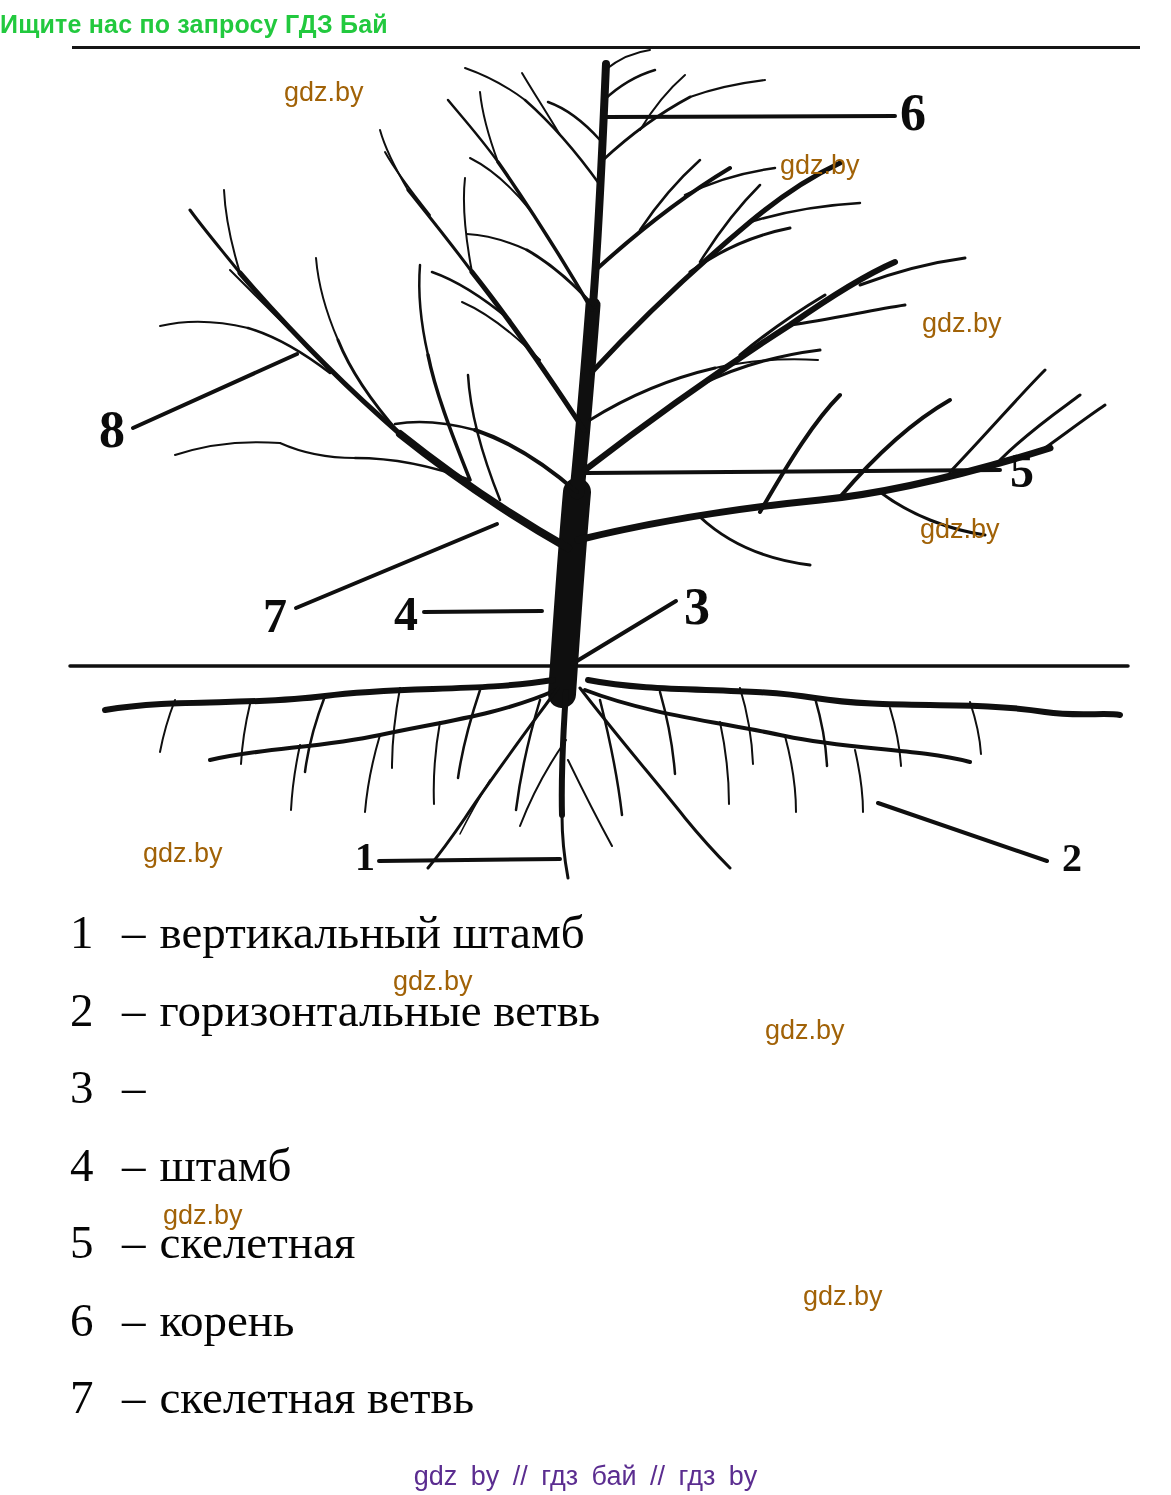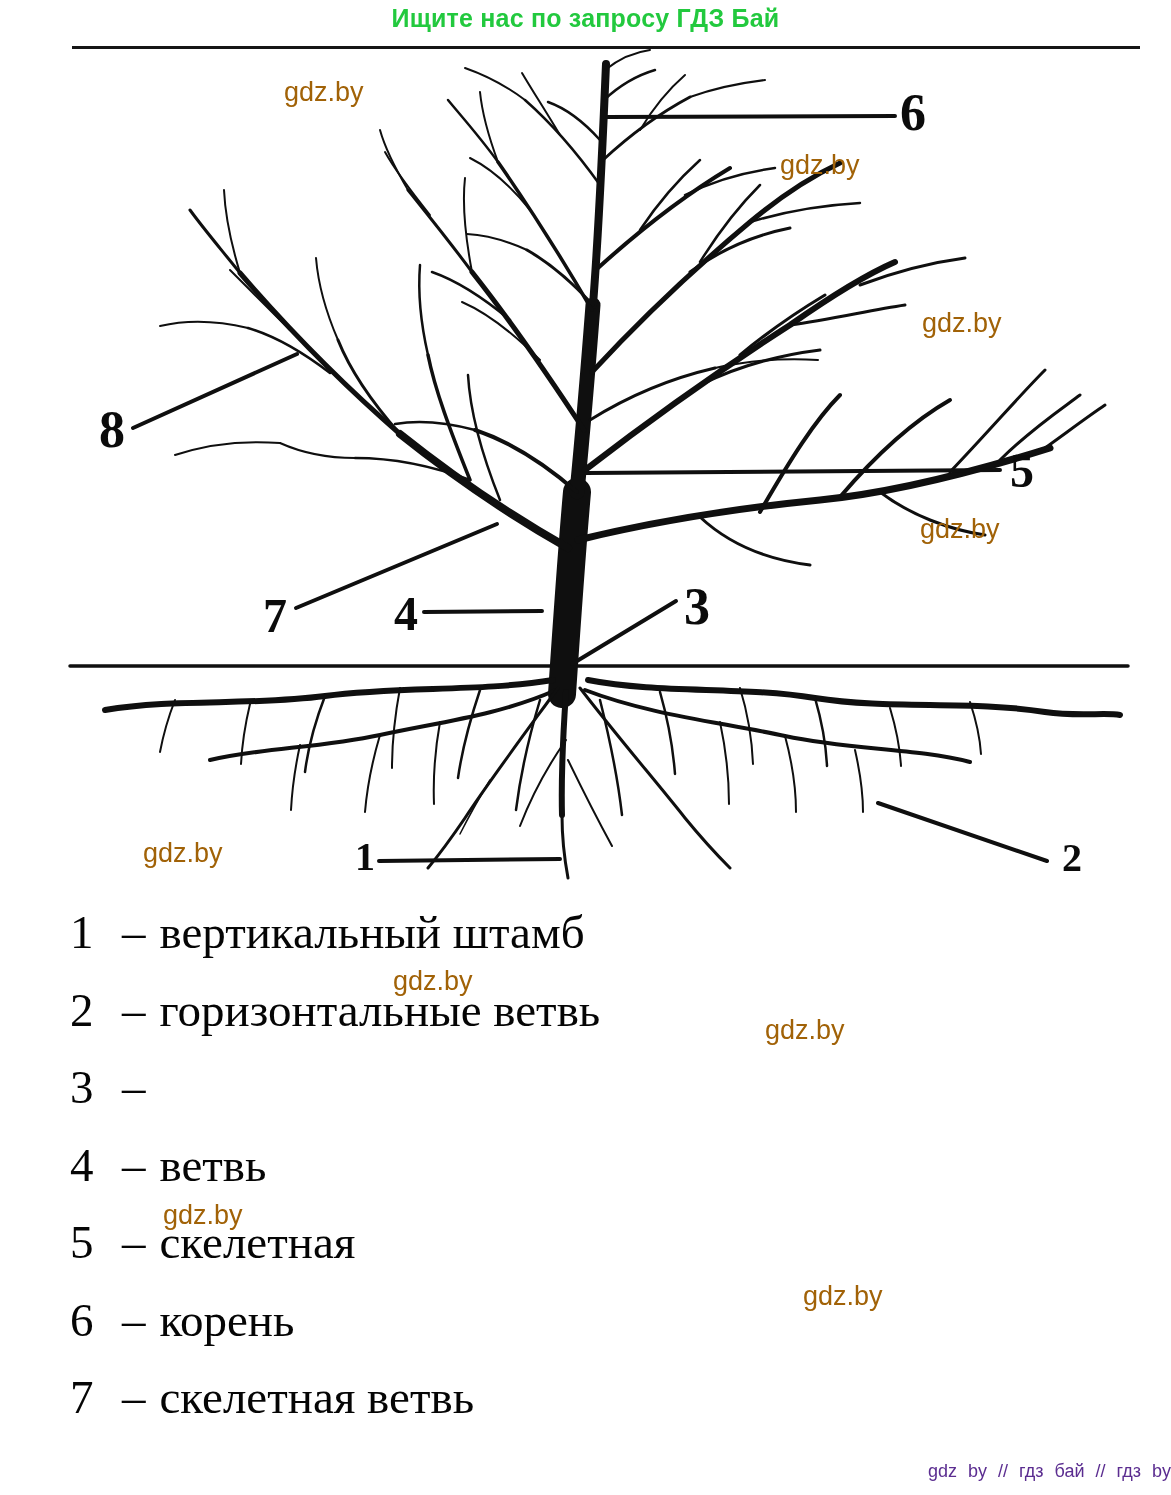--- a/index.html
+++ b/index.html
@@ -1,35 +1,35 @@
 <!DOCTYPE html>
 <html><head>
 <meta charset="utf-8">
 <style>
   html,body{margin:0;padding:0;background:#ffffff;}
   .page{position:relative;width:1171px;height:1495px;background:#fff;overflow:hidden;
         font-family:"Liberation Sans",sans-serif;}
-  .promo{position:absolute;top:4px;left:0;width:100%;text-align:center;
+  .promo{position:absolute;top:10px;left:0;width:100%;
          font-size:25px;font-weight:bold;color:#22c93e;letter-spacing:.2px;}
   .top-rule{position:absolute;left:72px;top:46px;width:1068px;height:3px;background:#161616;}
   .tree-svg{position:absolute;left:0;top:0;}
   .num-label{position:absolute;transform:translate(-50%,-50%);color:#0b0b0b;
              font-family:"Liberation Serif",serif;font-weight:bold;line-height:1;}
   .n-big{font-size:52px;}
   .n-mid{font-size:48px;}
   .n-sm{font-size:40px;}
   .wm{position:absolute;color:#a16207;font-size:27px;font-family:"Liberation Sans",sans-serif;
       white-space:nowrap;}
   .legend{position:absolute;left:70px;top:905px;width:760px;
           font-family:"Liberation Serif",serif;color:#050505;}
   .legend-row{display:flex;align-items:baseline;height:77.5px;font-size:47px;}
   .legend-num{min-width:36px;}
   .legend-dash{margin:0 14px 0 16px;}
-  .footer{position:absolute;left:0;top:1461px;width:100%;text-align:right;
-          color:#5b2d90;font-size:18px;word-spacing:6px;}
+  .footer{position:absolute;left:0;top:1461px;width:100%;text-align:center;
+          color:#5b2d90;font-size:27px;word-spacing:6px;}
 </style>
 </head>
 <body>
 
 <div class="page">
 
   <div class="promo">Ищите нас по запросу ГДЗ Бай</div>
   <div class="top-rule"></div>
 
   <svg class="tree-svg" width="1171" height="900" viewBox="0 0 1171 900" fill="none" stroke="#0f0f0f" stroke-linecap="round">
@@ -185,21 +185,21 @@
       <span class="legend-dash">–</span>
       <span class="legend-text">горизонтальные ветвь</span>
     </div>
     <div class="legend-row">
       <span class="legend-num">3</span>
       <span class="legend-dash">–</span>
     </div>
     <div class="legend-row">
       <span class="legend-num">4</span>
       <span class="legend-dash">–</span>
-      <span class="legend-text">ветвь</span>
+      <span class="legend-text">штамб</span>
     </div>
     <div class="legend-row">
       <span class="legend-num">5</span>
       <span class="legend-dash">–</span>
       <span class="legend-text">скелетная</span>
     </div>
     <div class="legend-row">
       <span class="legend-num">6</span>
       <span class="legend-dash">–</span>
       <span class="legend-text">корень</span>

